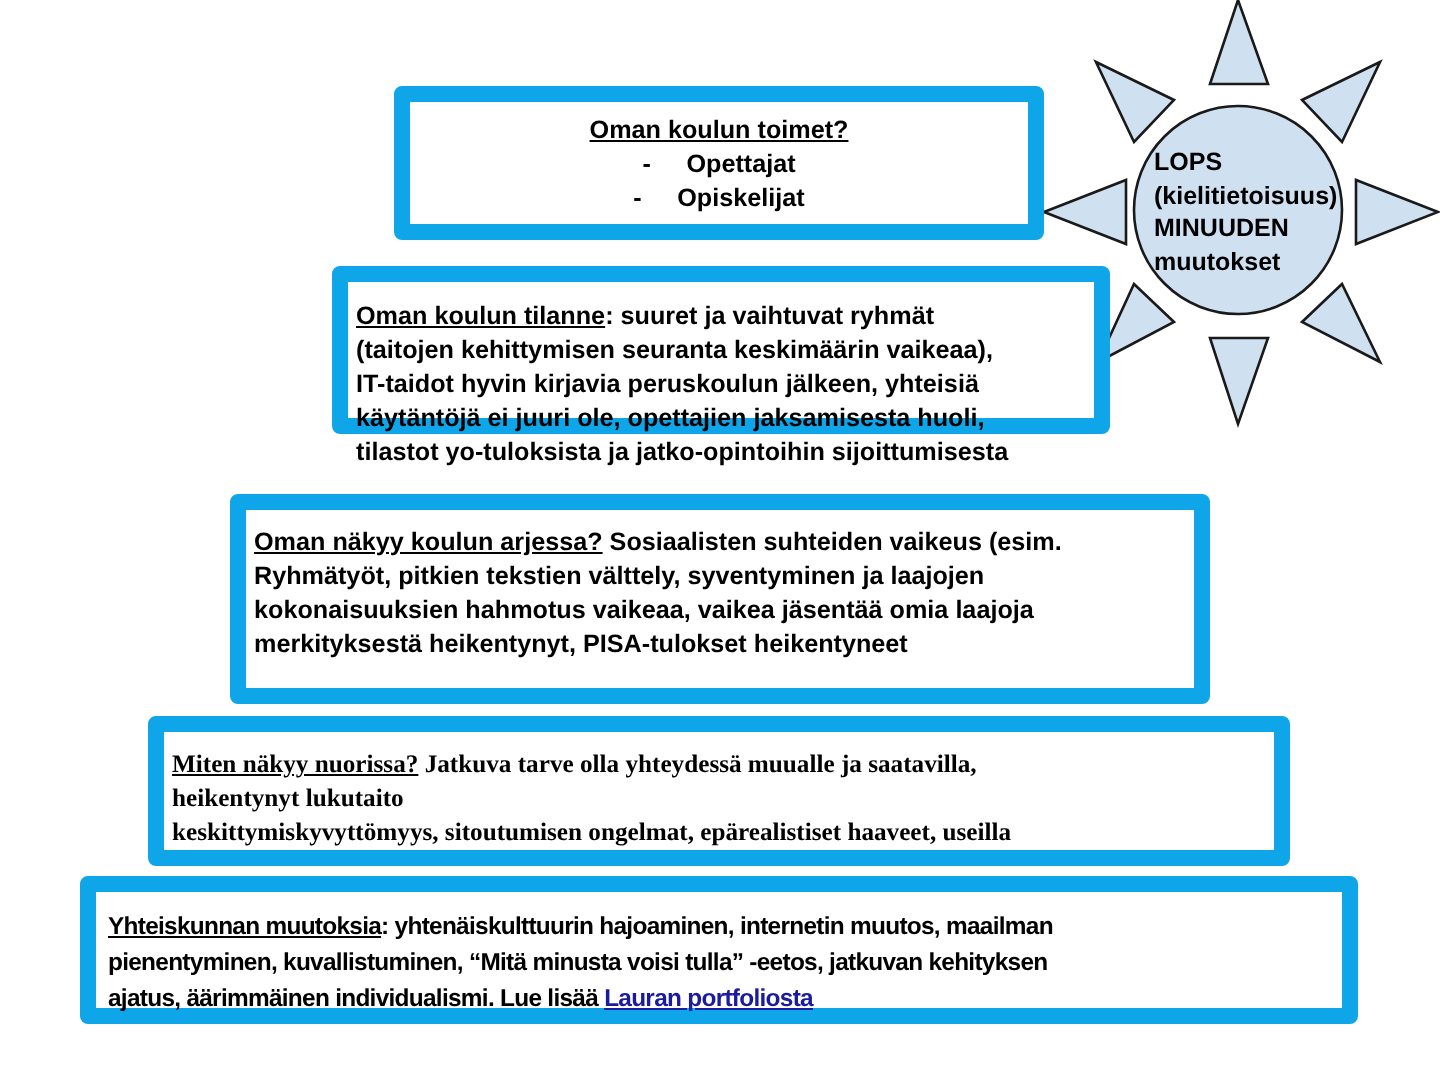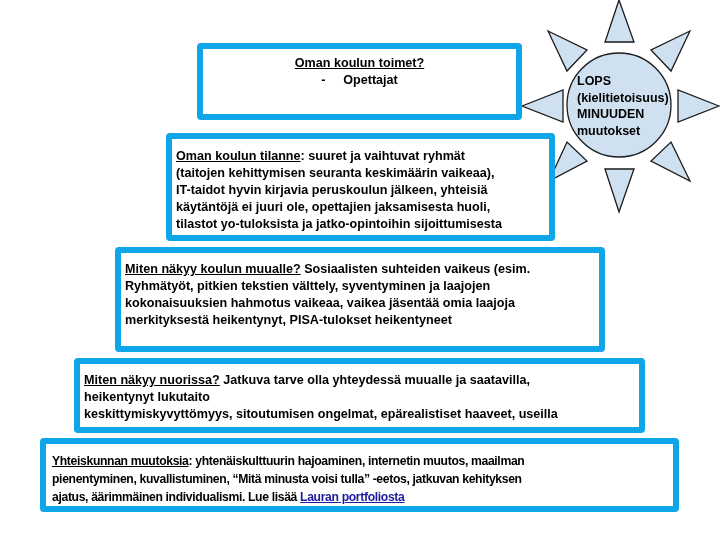--- a/index.html
+++ b/index.html
@@ -1,30 +1,30 @@
 <!DOCTYPE html>
 <html><head>
 <meta charset="utf-8">
 <style>
   html, body { margin:0; padding:0; }
   body { width:720px; height:540px; background:#ffffff; position:relative; overflow:hidden;
          font-family:"Liberation Sans", sans-serif; color:#000; }
-  .box { position:absolute; box-sizing:border-box; border:6px solid #0ea5e9; border-radius:4px;
+  .box { position:absolute; box-sizing:border-box; border:8px solid #0ea5e9; border-radius:4px;
          background:#fff; font-weight:bold; font-size:12.6px; line-height:17px; }
   .box .inner { position:absolute; }
   .u { text-decoration:underline; }
   #box1 { left:197px; top:43px; width:325px; height:77px; }
   #box1 .inner { left:0; right:0; top:6px; text-align:center; line-height:17px; }
   #box1 .dash { display:inline-block; width:22px; text-align:left; }
-  #box2 { left:166px; top:133px; width:389px; height:108px; }
+  #box2 { left:166px; top:133px; width:389px; height:84px; }
   #box2 .inner { left:4px; top:9px; width:380px; }
   #box3 { left:115px; top:247px; width:490px; height:105px; }
   #box3 .inner { left:4px; top:8px; width:478px; }
   #box4 { left:74px; top:358px; width:571px; height:75px; }
-  #box4 .inner { left:4px; top:8px; width:560px; }
+  #box4 .inner { left:4px; top:8px; width:560px;font-family:Liberation Serif, serif; }
   #box5 { left:40px; top:438px; width:639px; height:74px;padding-left:19px; }
   #box5 .inner { left:6px; top:8px; width:625px; font-size:12.2px; letter-spacing:-0.35px; line-height:18px; }
   #box5 a { color:#1b1ba0; }
   #sun { position:absolute; left:0; top:0; }
   #sun-text { position:absolute; left:577px; top:73px; font-size:12.5px; line-height:16.5px; font-weight:normal; }
   #sun-text div { white-space:nowrap;font-weight:bold; }
   .line { white-space:nowrap; }
 </style>
 </head>
 <body>
@@ -46,36 +46,37 @@
   <div>LOPS</div>
   <div>(kielitietoisuus)</div>
   <div>MINUUDEN</div>
   <div>muutokset</div>
 </div>
 
 <div class="box" id="box1">
   <div class="inner">
     <div class="line u">Oman koulun toimet?</div>
     <div class="line"><span class="dash">-</span><span>Opettajat</span></div>
+    <div class="line"><span class="dash">-</span><span>Opiskelijat</span></div>
   </div>
 </div>
 
 <div class="box" id="box2">
   <div class="inner">
     <div class="line"><span class="u">Oman koulun tilanne</span><span>: suuret ja vaihtuvat ryhmät</span></div>
     <div class="line">(taitojen kehittymisen seuranta keskimäärin vaikeaa),</div>
     <div class="line">IT-taidot hyvin kirjavia peruskoulun jälkeen, yhteisiä</div>
     <div class="line">käytäntöjä ei juuri ole, opettajien jaksamisesta huoli,</div>
     <div class="line">tilastot yo-tuloksista ja jatko-opintoihin sijoittumisesta</div>
   </div>
 </div>
 
 <div class="box" id="box3">
   <div class="inner">
-    <div class="line"><span class="u">Miten näkyy koulun muualle?</span><span> Sosiaalisten suhteiden vaikeus (esim.</span></div>
+    <div class="line"><span class="u">Oman näkyy koulun arjessa?</span><span> Sosiaalisten suhteiden vaikeus (esim.</span></div>
     <div class="line">Ryhmätyöt, pitkien tekstien välttely, syventyminen ja laajojen</div>
     <div class="line">kokonaisuuksien hahmotus vaikeaa, vaikea jäsentää omia laajoja</div>
     <div class="line">merkityksestä heikentynyt, PISA-tulokset heikentyneet</div>
   </div>
 </div>
 
 <div class="box" id="box4">
   <div class="inner">
     <div class="line"><span class="u">Miten näkyy nuorissa?</span><span> Jatkuva tarve olla yhteydessä muualle ja saatavilla,</span></div>
     <div class="line">heikentynyt lukutaito</div>

